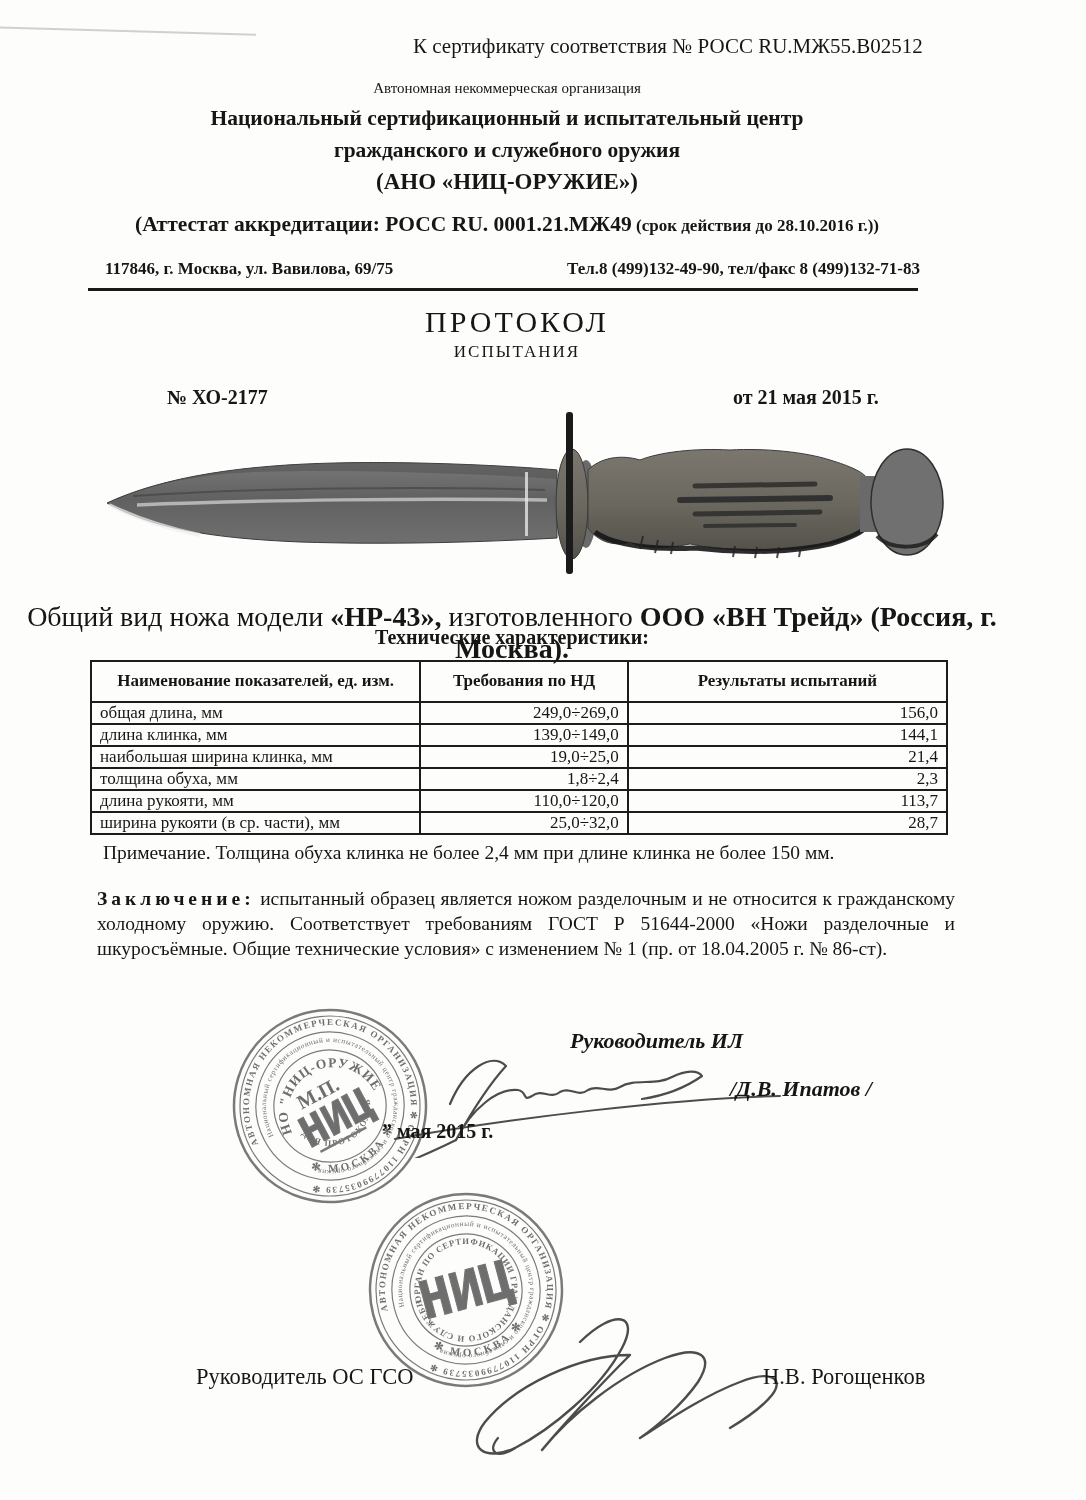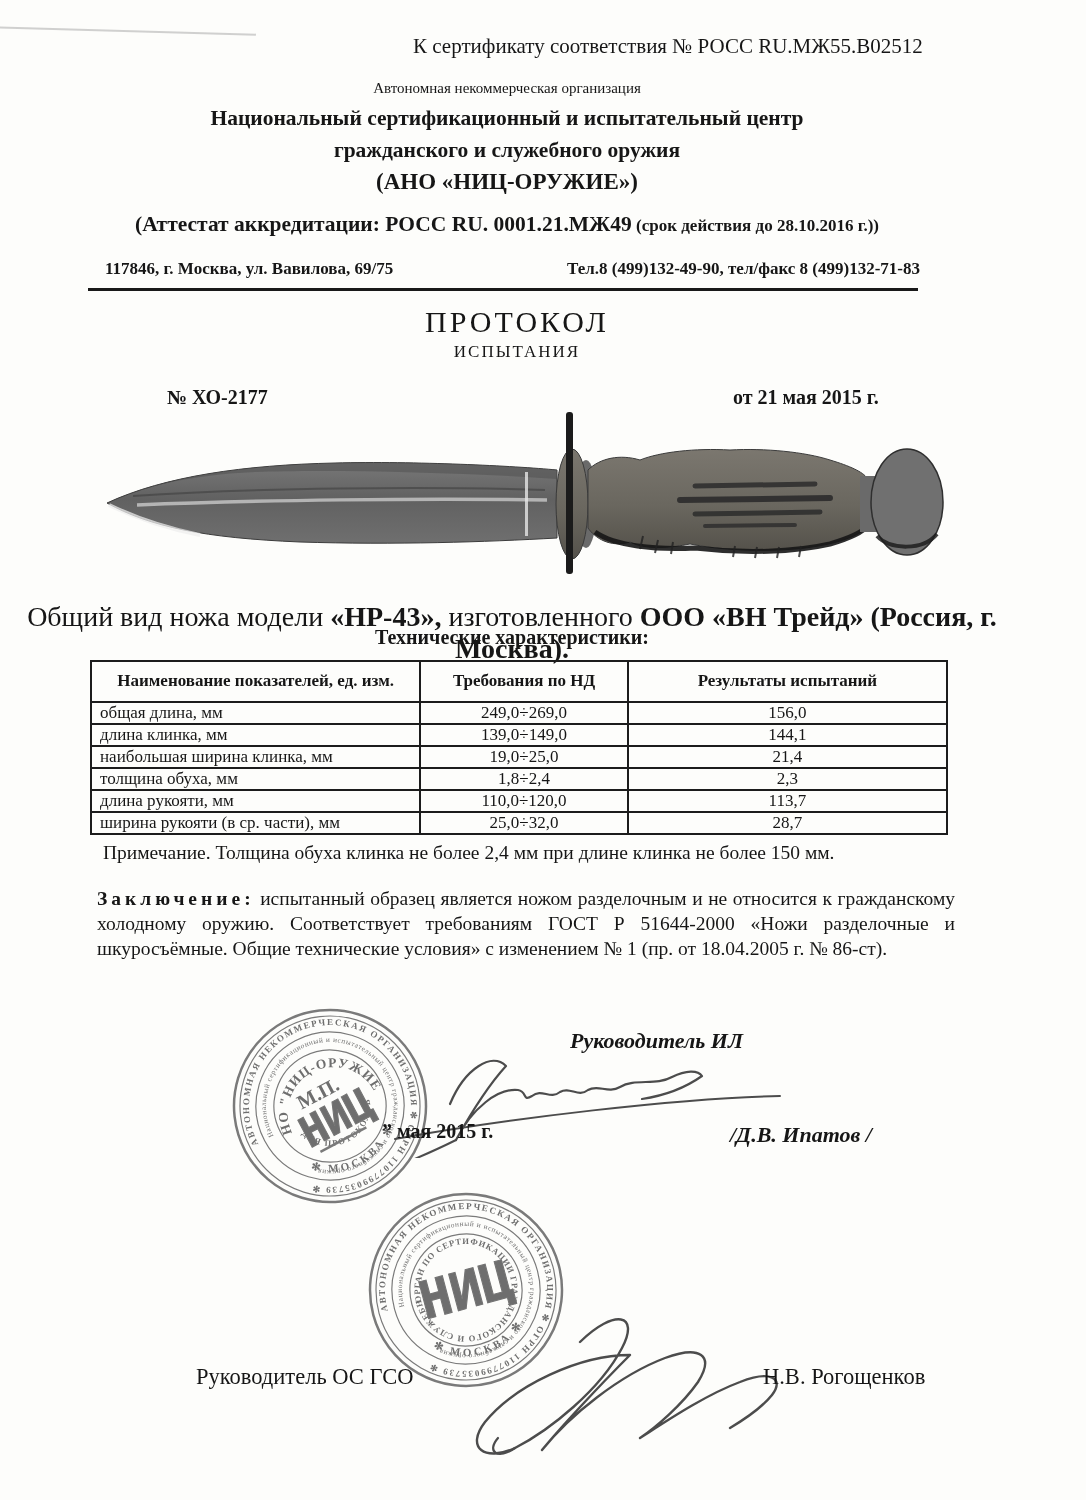--- a/index.html
+++ b/index.html
@@ -51,29 +51,29 @@
     border:2px solid #1c1c1c;
     padding:0 8px;
     height:20px;
     line-height:1.1;
   }
   table.spec th{font-weight:700;height:25px;text-align:center;padding:7px 4px;}
   table.spec col.c1{width:330px;}
   table.spec col.c2{width:208px;}
   table.spec col.c3{width:320px;}
   table.spec td.name{text-align:left;}
-  table.spec td.val{text-align:center;}
+  table.spec td.val{text-align:right;}
 
   .note{left:103px;top:842px;font-size:19.5px;}
 
   .conclusion{left:97px;top:886px;width:858px;font-size:19.5px;line-height:25px;text-align:justify;}
   .conclusion .label{font-weight:700;letter-spacing:4px;}
 
   .il-title{left:570px;top:1028px;font-size:22px;font-weight:700;font-style:italic;}
-  .il-name{left:730px;top:1076px;font-size:22px;font-weight:700;font-style:italic;margin-top:46px;}
+  .il-name{left:730px;top:1076px;font-size:22px;font-weight:700;font-style:italic;}
   .date-line{left:382px;top:1120px;font-size:20px;font-weight:700;}
   .os-title{left:172px;top:1364px;font-size:22.5px;margin-left:24px;}
   .os-name{left:763px;top:1364px;font-size:22.5px;}
 
   .stamp{opacity:.85;}
   .stamp1{left:224px;top:1000px;transform:rotate(-28deg);}
   .stamp2{left:360px;top:1184px;transform:rotate(-15deg);}
   .sc{fill:none;stroke:#646464;}
   .stamp text{fill:#565656;}
   .ring1{font-family:"Liberation Serif",serif;font-weight:600;font-size:9px;letter-spacing:1.6px;}

